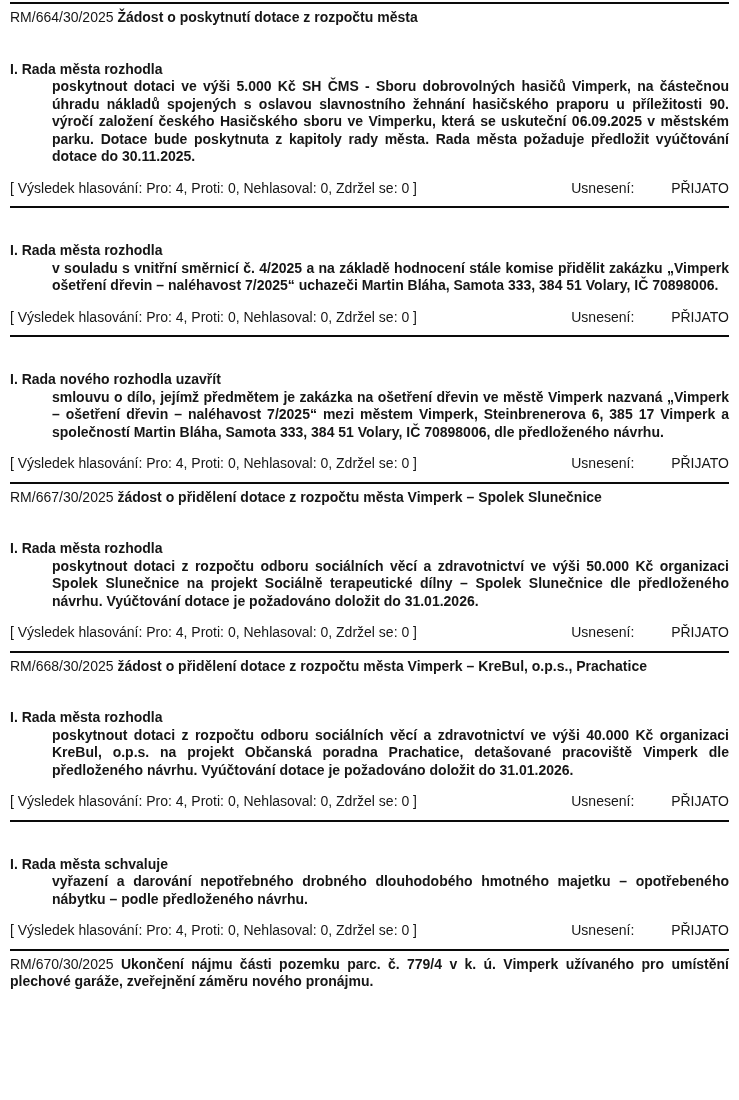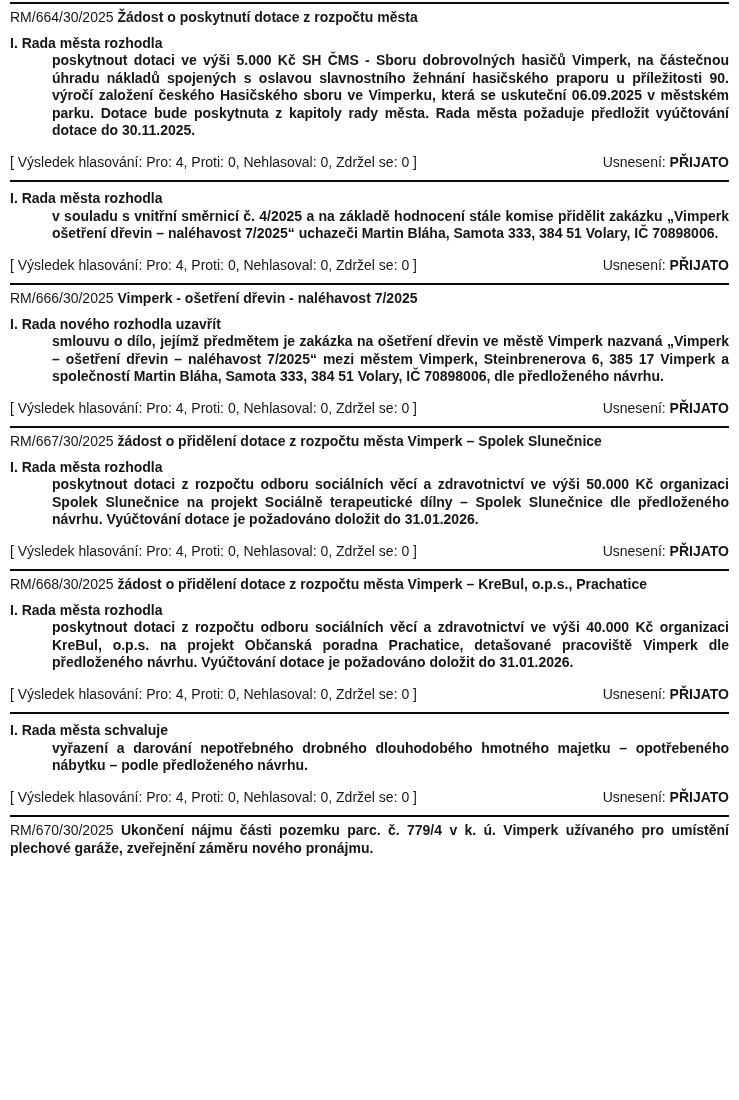--- a/index.html
+++ b/index.html
@@ -33,21 +33,21 @@
     text-align: justify;
   }
   .res-num {
     font-weight: normal;
     margin-top: 24px;
   }
   .res-ttl {
     font-weight: bold;
   }
   .clause {
-    margin-top: 8px;
+    margin-top: 34px;
     font-weight: bold;
   }
   .body-text {
     margin: 0;
     padding-left: 42px;
     font-weight: bold;
     text-align: justify;
   }
   .vote-row {
     margin-top: 14px;
@@ -57,21 +57,22 @@
     gap: 32px;
   }
   .vote-left {
     font-weight: normal;
   }
   .vote-right {
     font-weight: normal;
     white-space: nowrap;
   }
   .vote-right b {
-    font-weight: bold;
+    font-weight: normal;
+    margin-left: 33px;
   }
 </style>
 </head>
 <body>
 
 <div class="page">
 
   <hr class="rule top-rule">
 
   <section>
@@ -92,24 +93,20 @@
     <div class="clause">I. Rada města rozhodla</div>
     <p class="body-text">v souladu s vnitřní směrnicí č. 4/2025 a na základě hodnocení stále komise přidělit zakázku „Vimperk ošetření dřevin – naléhavost 7/2025“ uchazeči Martin Bláha, Samota 333, 384 51 Volary, IČ 70898006.</p>
     <div class="vote-row">
       <span class="vote-left">[ Výsledek hlasování: Pro: 4, Proti: 0, Nehlasoval: 0, Zdržel se: 0 ]</span>
       <span class="vote-right"><span>Usnesení:</span> <b>PŘIJATO</b></span>
     </div>
     <hr class="rule">
   </section>
 
   <section>
-    <div class="res-title">
-      <span class="res-num">RM/666/30/2025</span>
-      <span class="res-ttl">Vimperk - ošetření dřevin - naléhavost 7/2025</span>
-    </div>
     <div class="clause">I. Rada nového rozhodla uzavřít</div>
     <p class="body-text">smlouvu o dílo, jejímž předmětem je zakázka na ošetření dřevin ve městě Vimperk nazvaná „Vimperk – ošetření dřevin – naléhavost 7/2025“ mezi městem Vimperk, Steinbrenerova 6, 385 17 Vimperk a společností Martin Bláha, Samota 333, 384 51 Volary, IČ 70898006, dle předloženého návrhu.</p>
     <div class="vote-row">
       <span class="vote-left">[ Výsledek hlasování: Pro: 4, Proti: 0, Nehlasoval: 0, Zdržel se: 0 ]</span>
       <span class="vote-right"><span>Usnesení:</span> <b>PŘIJATO</b></span>
     </div>
     <hr class="rule">
   </section>
 
   <section>

